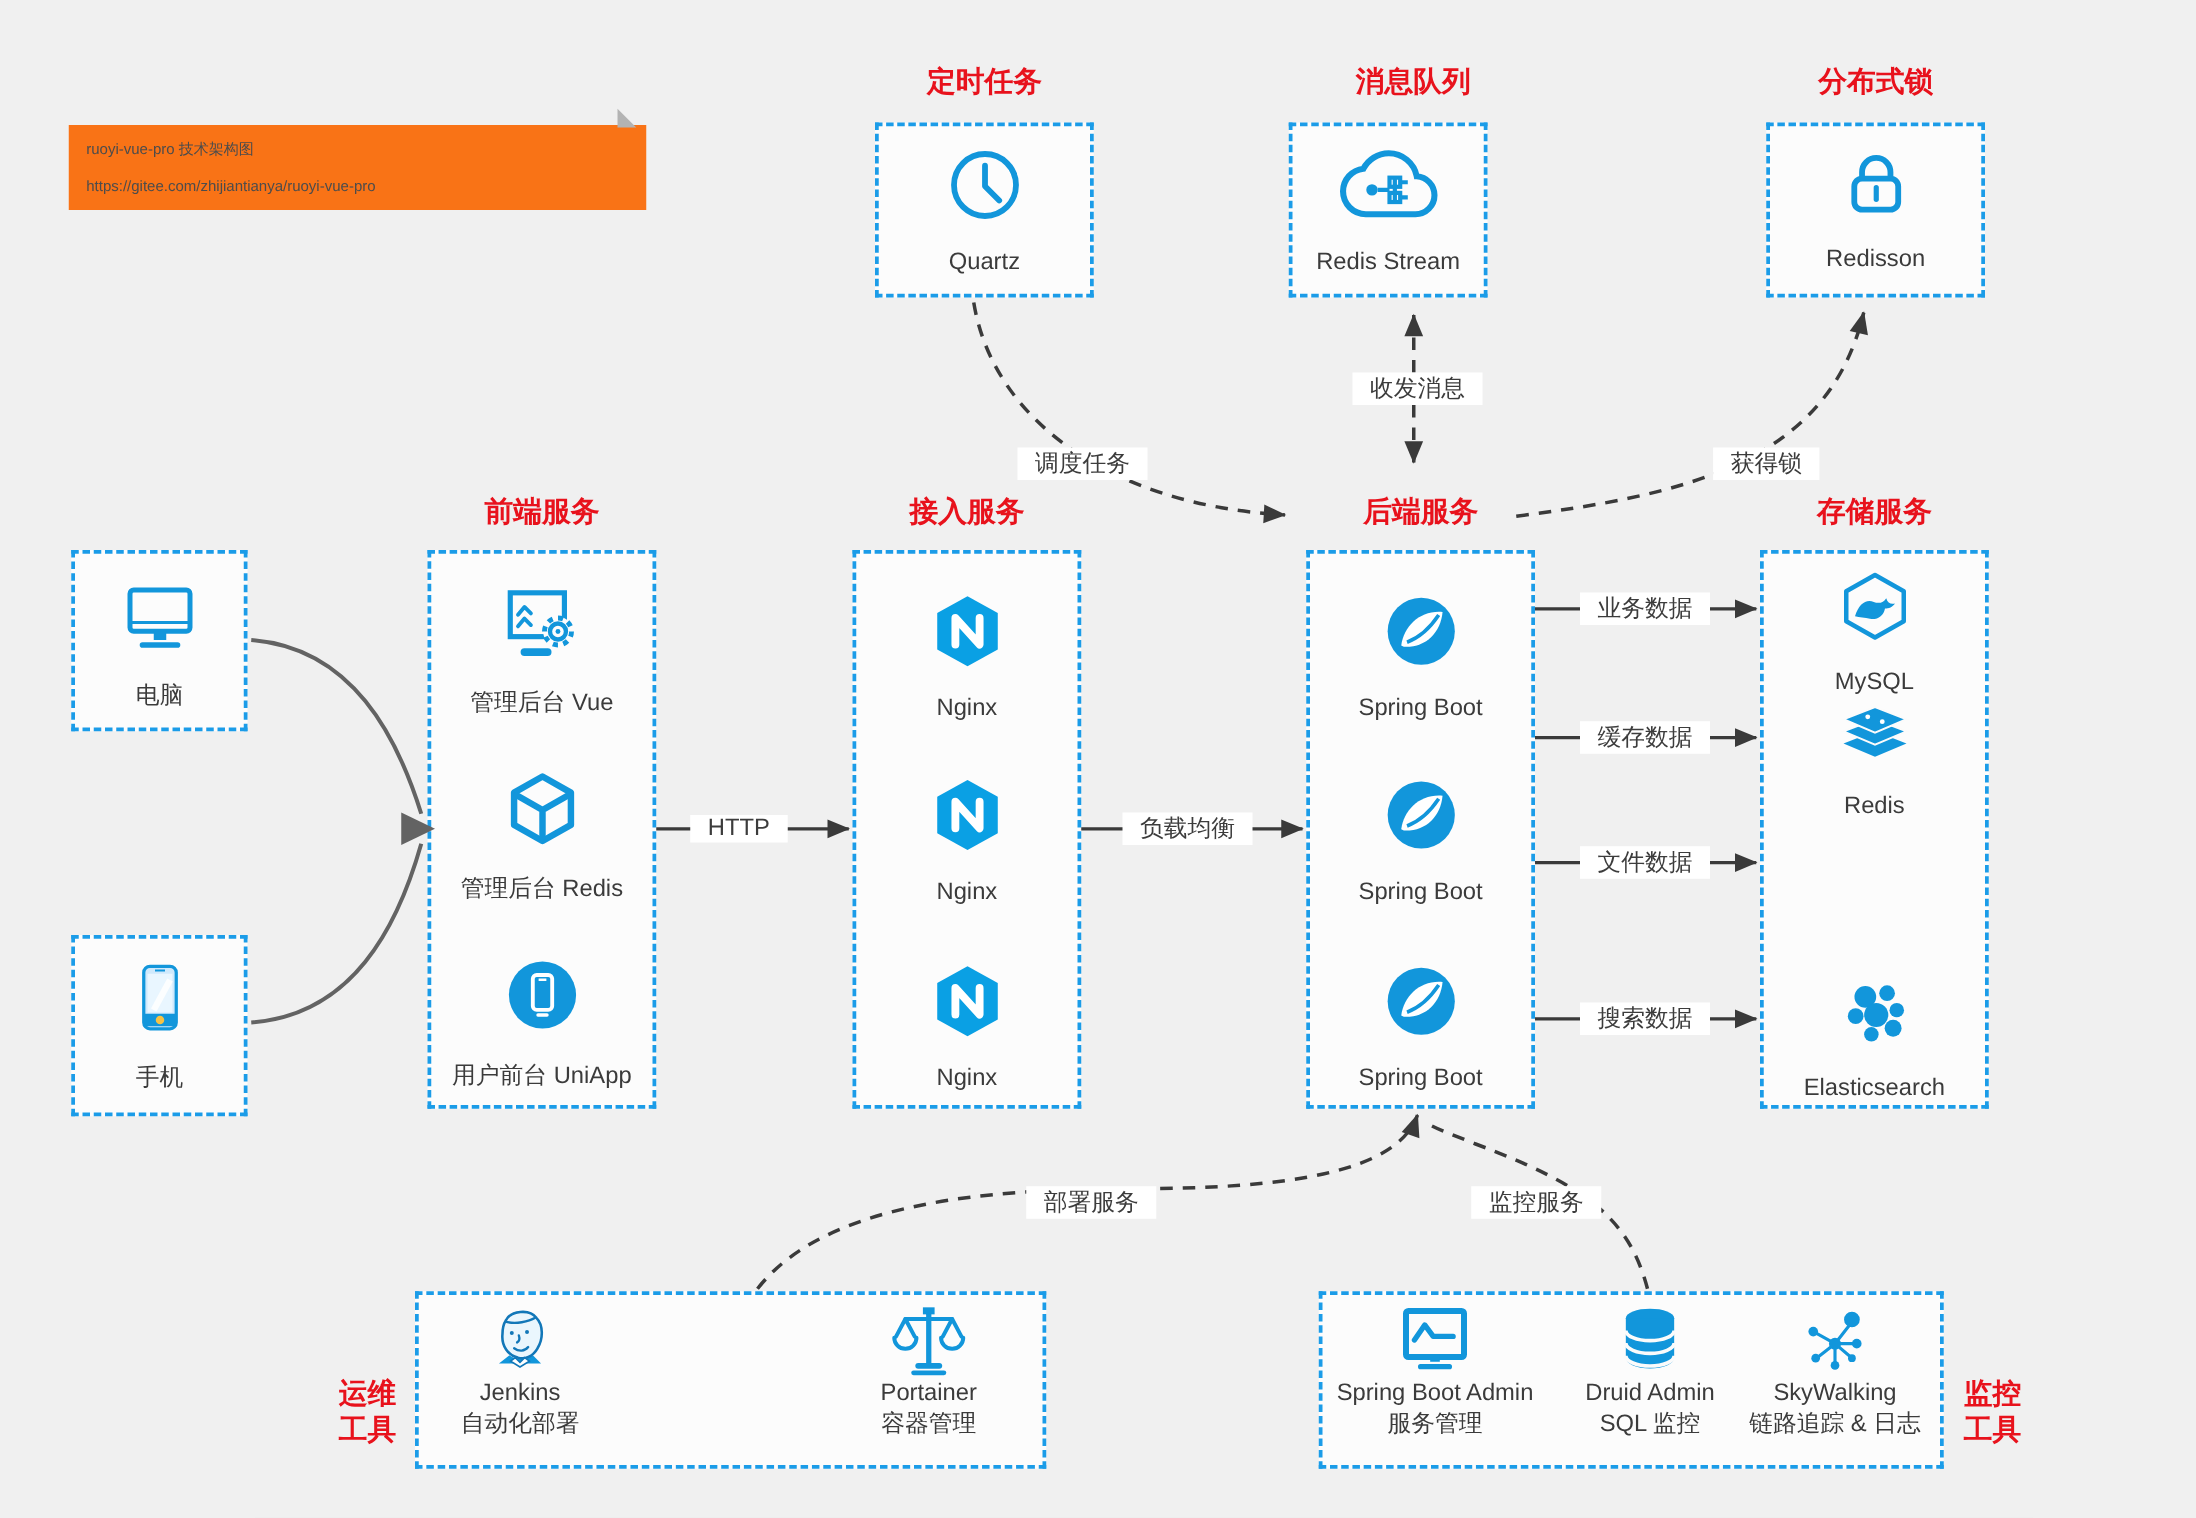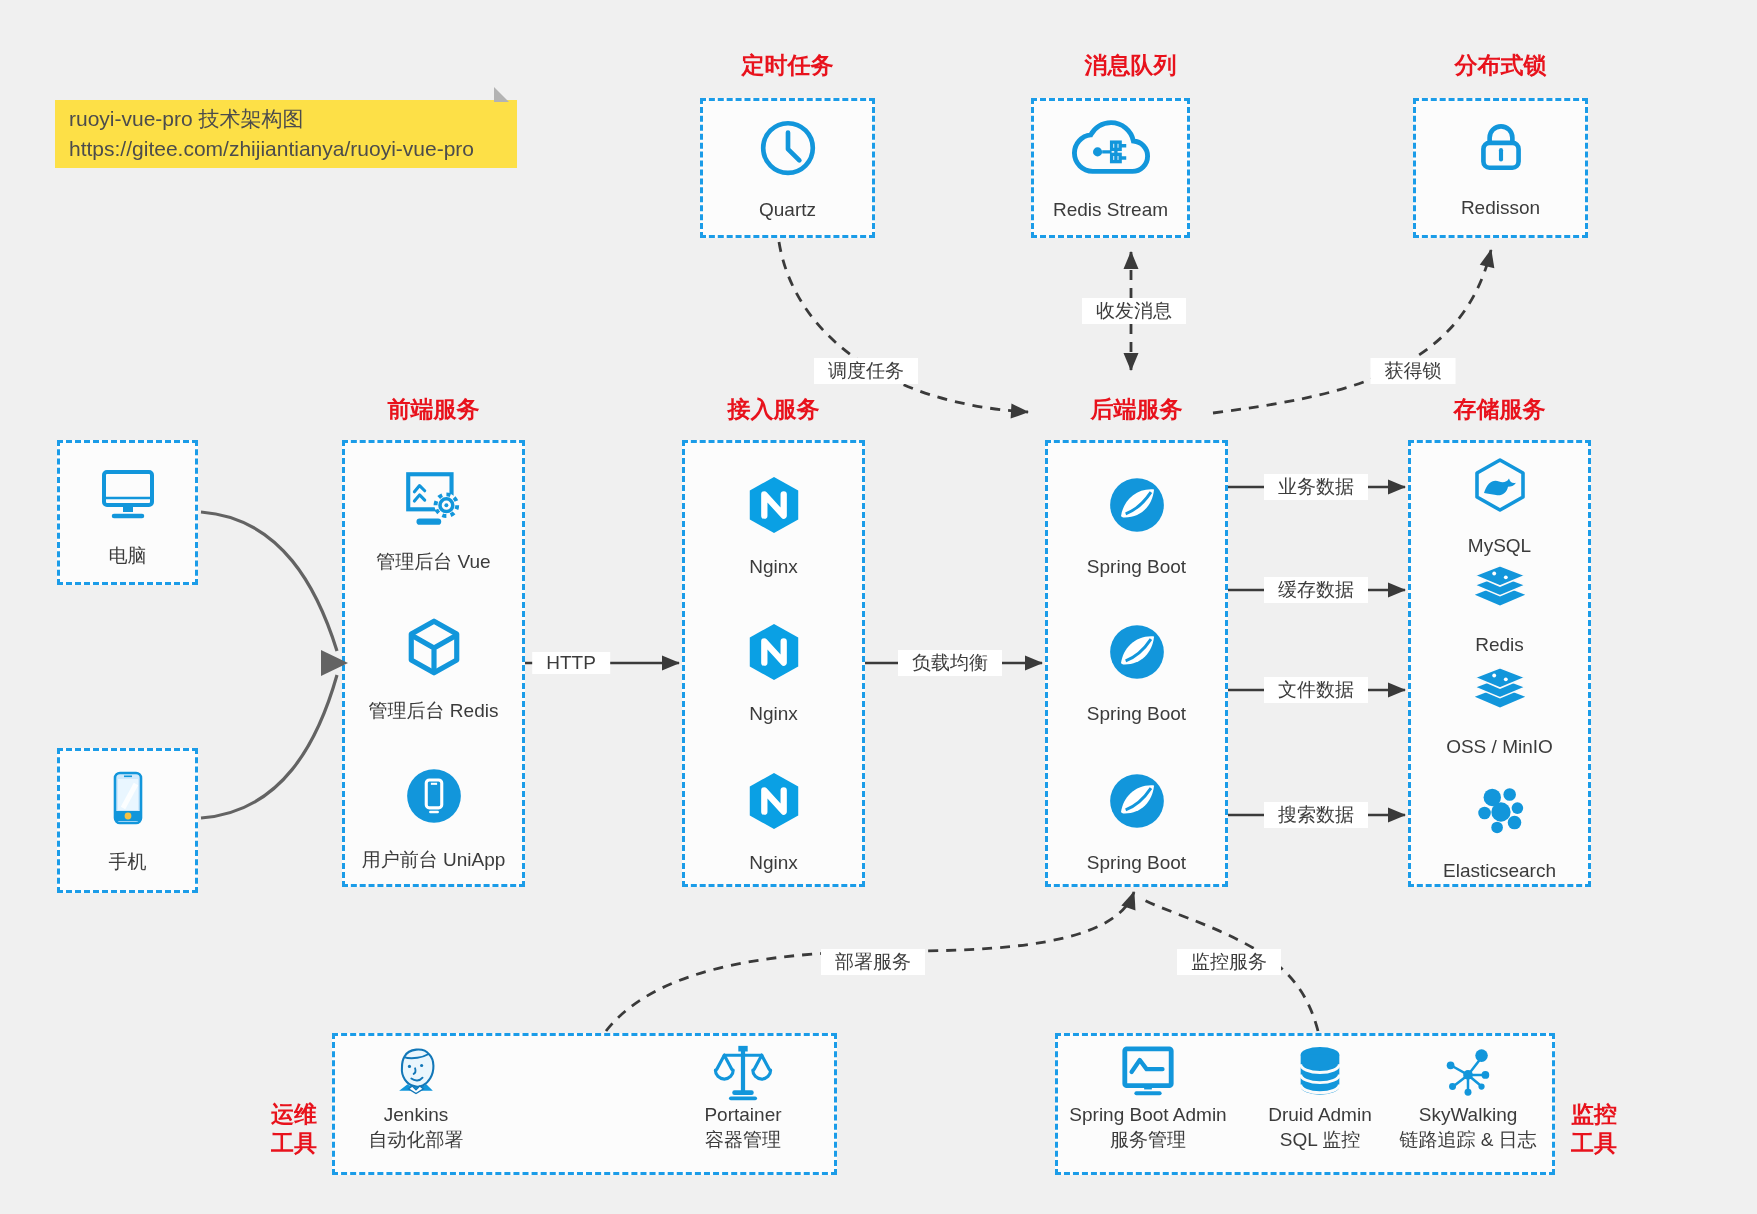--- a/index.html
+++ b/index.html
@@ -5,21 +5,21 @@
   html,body{margin:0;padding:0;}
   body{font-family:"Liberation Sans","DejaVu Sans",sans-serif;background:#e9e9e9;}
   .canvas{position:relative;width:1757px;height:1214px;background:#f0f0f0;overflow:hidden;}
   .overlay{position:absolute;left:0;top:0;z-index:2;}
   .dbox{position:absolute;border:3px dashed #1b9ce8;background:#fcfcfc;box-sizing:border-box;z-index:1;}
   .gtitle{position:absolute;font-size:23px;font-weight:700;color:#e8121c;text-align:center;z-index:3;white-space:nowrap;}
   .itm{position:absolute;left:0;width:100%;text-align:center;}
   .itm svg{display:block;margin:0 auto;}
   .ilabel{font-size:19px;color:#3b3b3b;margin-top:20px;white-space:nowrap;}
   .edge-label{position:absolute;transform:translate(-50%,-50%);font-size:19px;color:#3c3c3c;background:#ffffff;padding:0 14px;white-space:nowrap;z-index:5;}
-  .note{position:absolute;left:55px;top:100px;width:462px;height:68px;background:#fde047;color:#4c4c4c;font-size:21px;line-height:30px;padding:4px 14px;box-sizing:border-box;z-index:4;}
+  .note{position:absolute;left:55px;top:100px;width:462px;height:68px;background:#f97316;color:#4c4c4c;font-size:12px;line-height:30px;padding:4px 14px;box-sizing:border-box;z-index:4;}
   .note-fold{position:absolute;top:-13px;right:8px;width:0;height:0;border-bottom:15px solid #b3b3b3;border-right:15px solid transparent;}
   .bitem{position:absolute;text-align:center;}
   .bitem svg{display:block;margin:0 auto;}
   .bname{font-size:19px;color:#3b3b3b;line-height:25px;white-space:nowrap;}
   .bdesc{font-size:19px;color:#3b3b3b;line-height:25px;white-space:nowrap;}
   .side-label{position:absolute;font-size:23px;font-weight:700;color:#e8121c;line-height:29px;text-align:center;z-index:3;}
 </style>
 </head>
 <body>
 
@@ -222,30 +222,20 @@
     <div class="itm" style="top:119px;">
       <svg width="62" height="52" viewBox="0 0 64 50">
         <path d="M32 22 L58 32 L32 43 L6 32 Z" fill="#1296db"></path>
         <path d="M32 12 L58 22 L32 33 L6 22 Z" fill="#1296db" stroke="#fbfbfb" stroke-width="1.6"></path>
         <path d="M32 2 L58 12 L32 23 L6 12 Z" fill="#1296db" stroke="#fbfbfb" stroke-width="1.6"></path>
         <circle cx="26" cy="10" r="2" fill="#ffffff"></circle>
           <circle cx="38" cy="14" r="2" fill="#ffffff"></circle>
       </svg>
       <div class="ilabel">Redis</div>
     </div>
-    <div class="itm" style="top:221px;">
-      <svg width="62" height="52" viewBox="0 0 64 50">
-        <path d="M32 22 L58 32 L32 43 L6 32 Z" fill="#1296db"></path>
-        <path d="M32 12 L58 22 L32 33 L6 22 Z" fill="#1296db" stroke="#fbfbfb" stroke-width="1.6"></path>
-        <path d="M32 2 L58 12 L32 23 L6 12 Z" fill="#1296db" stroke="#fbfbfb" stroke-width="1.6"></path>
-        <circle cx="26" cy="10" r="2" fill="#ffffff"></circle>
-          <circle cx="38" cy="14" r="2" fill="#ffffff"></circle>
-      </svg>
-      <div class="ilabel">OSS / MinIO</div>
-    </div>
     <div class="itm" style="top:339px;">
       <svg width="58" height="58" viewBox="0 0 60 60">
         <g fill="#1296db">
           <circle cx="22" cy="16" r="9"></circle>
             <circle cx="40" cy="13" r="6.5"></circle>
             <circle cx="48" cy="27" r="6"></circle>
           <circle cx="14" cy="32" r="6.5"></circle>
             <circle cx="31" cy="31" r="10"></circle>
             <circle cx="45" cy="42" r="7"></circle>
           <circle cx="27" cy="47" r="6"></circle>
@@ -331,21 +321,21 @@
       </svg>
       <div class="bname">Druid Admin</div>
       <div class="bdesc">SQL 监控</div>
     </div>
   </div>
   <div class="side-label" style="left:1562px;top:1100px;width:64px;">
     <div>监控</div>
     <div>工具</div>
   </div>
 
-  <div class="edge-label" style="left:571px;top:663px;">HTTP</div>
+  <div class="edge-label" style="left:591px;top:663px;">HTTP</div>
   <div class="edge-label" style="left:950px;top:663px;">负载均衡</div>
   <div class="edge-label" style="left:1316px;top:487px;">业务数据</div>
   <div class="edge-label" style="left:1316px;top:590px;">缓存数据</div>
   <div class="edge-label" style="left:1316px;top:690px;">文件数据</div>
   <div class="edge-label" style="left:1316px;top:815px;">搜索数据</div>
   <div class="edge-label" style="left:866px;top:371px;">调度任务</div>
   <div class="edge-label" style="left:1134px;top:311px;">收发消息</div>
   <div class="edge-label" style="left:1413px;top:371px;">获得锁</div>
   <div class="edge-label" style="left:873px;top:962px;">部署服务</div>
   <div class="edge-label" style="left:1229px;top:962px;">监控服务</div>

